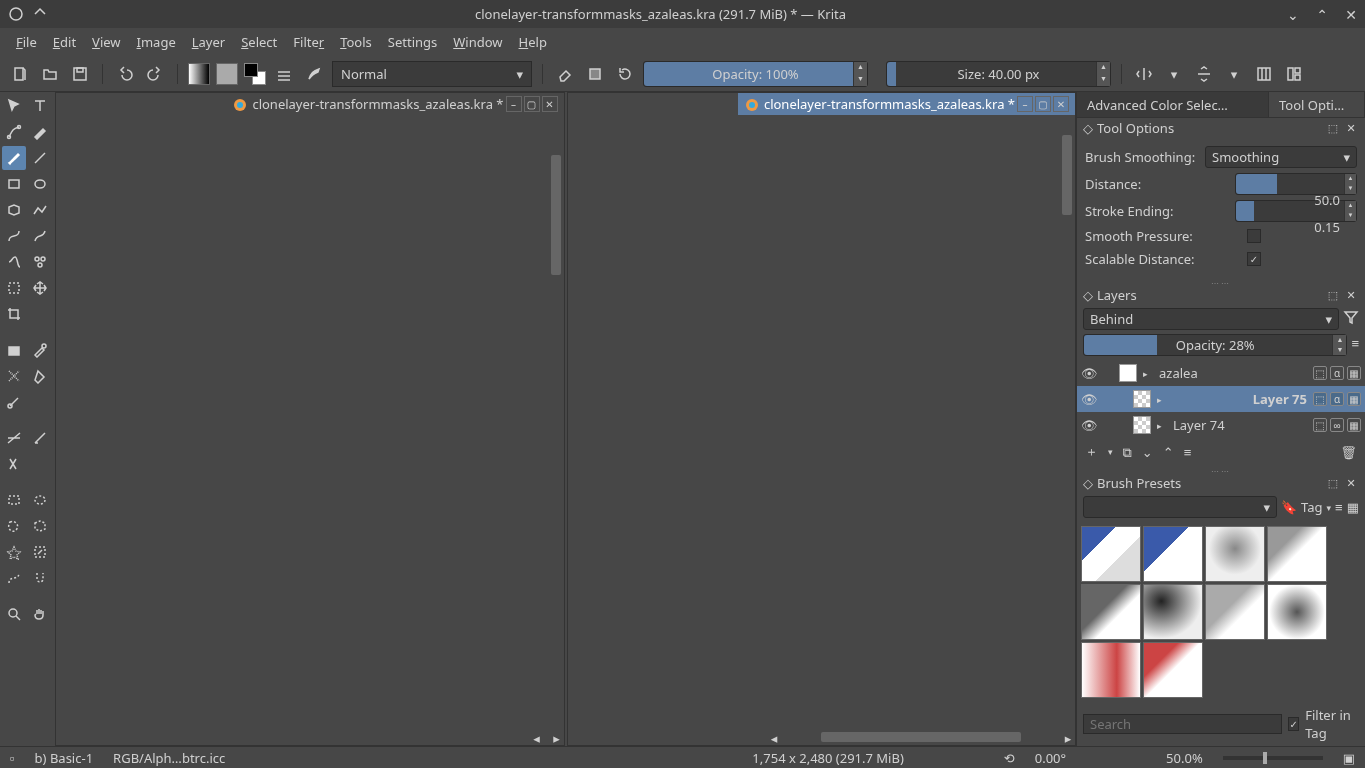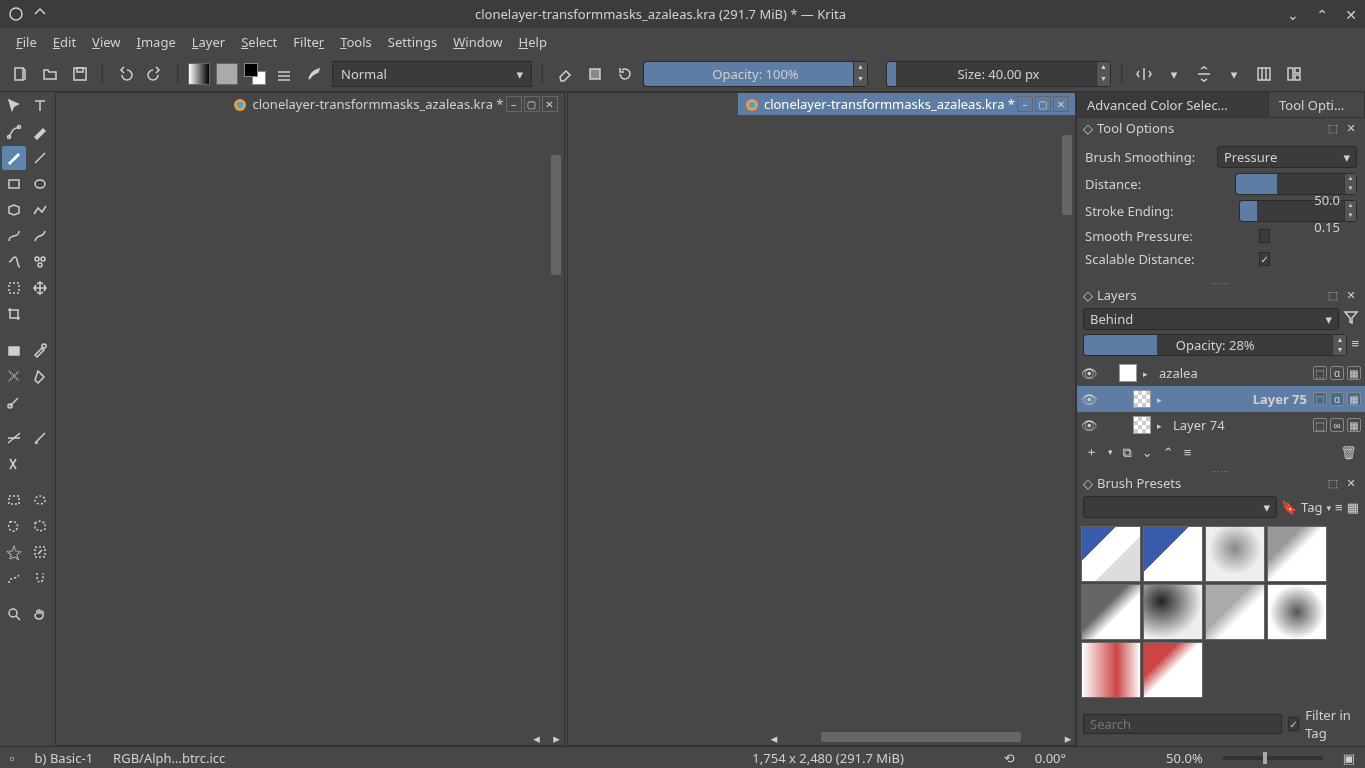--- a/index.html
+++ b/index.html
@@ -44,21 +44,21 @@
 .scrollbar.v { width:16px; position:absolute; right:0; top:22px; bottom:16px; }
 .sb-thumb { background:#666; border-radius:2px; }
 .right-panel { width:289px; background:#474747; display:flex; flex-direction:column; border-left:1px solid #333; }
 .tabrow { height:26px; display:flex; border-bottom:1px solid #333; }
 .tabrow .tab { padding:4px 10px; background:#3a3a3a; border-right:1px solid #333; cursor:pointer; white-space:nowrap; overflow:hidden; }
 .tabrow .tab.active { background:#474747; }
 .panel-header { height:24px; display:flex; align-items:center; padding:0 6px; background:#474747; }
 .panel-header .ph-title { flex:1; }
 .panel-header .ph-btn { width:16px; height:16px; margin-left:2px; cursor:pointer; font-size:11px; text-align:center; }
 .panel-body { padding:4px 8px; }
-.opt-row { display:flex; align-items:center; margin:5px 0; gap:12px; }
+.opt-row { display:flex; align-items:center; margin:5px 0; gap:0; }
 .opt-row label { flex:0 0 120px; }
 .combo { flex:1; height:22px; background:#3b3b3b; border:1px solid #2a2a2a; display:flex; align-items:center; padding:0 6px; justify-content:space-between; border-radius:3px; }
 .numbox { width:122px; height:22px; background:#3b3b3b; border:1px solid #2a2a2a; border-radius:3px; position:relative; display:flex; align-items:center; justify-content:flex-end; padding:0 16px 0 4px; }
 .numbox .nbfill { position:absolute; left:0; top:0; bottom:0; background:#5d7da4; border-radius:3px 0 0 3px; }
 .numbox span { position:relative; z-index:1;margin-top:32px; }
 .numbox .spinners { position:absolute; right:0; top:0; bottom:0; width:12px; display:flex; flex-direction:column; }
 .numbox .spinners div { flex:1; font-size:6px; text-align:center; background:#555; border-left:1px solid #333; }
 .check { width:14px; height:14px; background:#3b3b3b; border:1px solid #2a2a2a; display:flex; align-items:center; justify-content:center; font-size:10px; }
 .grip { height:8px; text-align:center; font-size:8px; color:#888; letter-spacing:2px; }
 .layer-list { }
@@ -631,21 +631,21 @@
     <div class="panel-header">
       <span>◇</span>
       <span class="ph-title" style="margin-left:4px">Tool Options</span>
       <span class="ph-btn">⬚</span>
       <span class="ph-btn">✕</span>
     </div>
     <div class="panel-body">
       <div class="opt-row">
         <label>Brush Smoothing:</label>
         <div class="combo">
-            <span>Pressure</span>
+            <span>Smoothing</span>
             <span>▾</span>
           </div>
       </div>
       <div class="opt-row">
         <label>Distance:</label>
         <div style="flex:1"></div>
         <div class="numbox">
             <div class="nbfill" style="width:34%"></div>
             <span>50.0</span>
             <div class="spinners">

